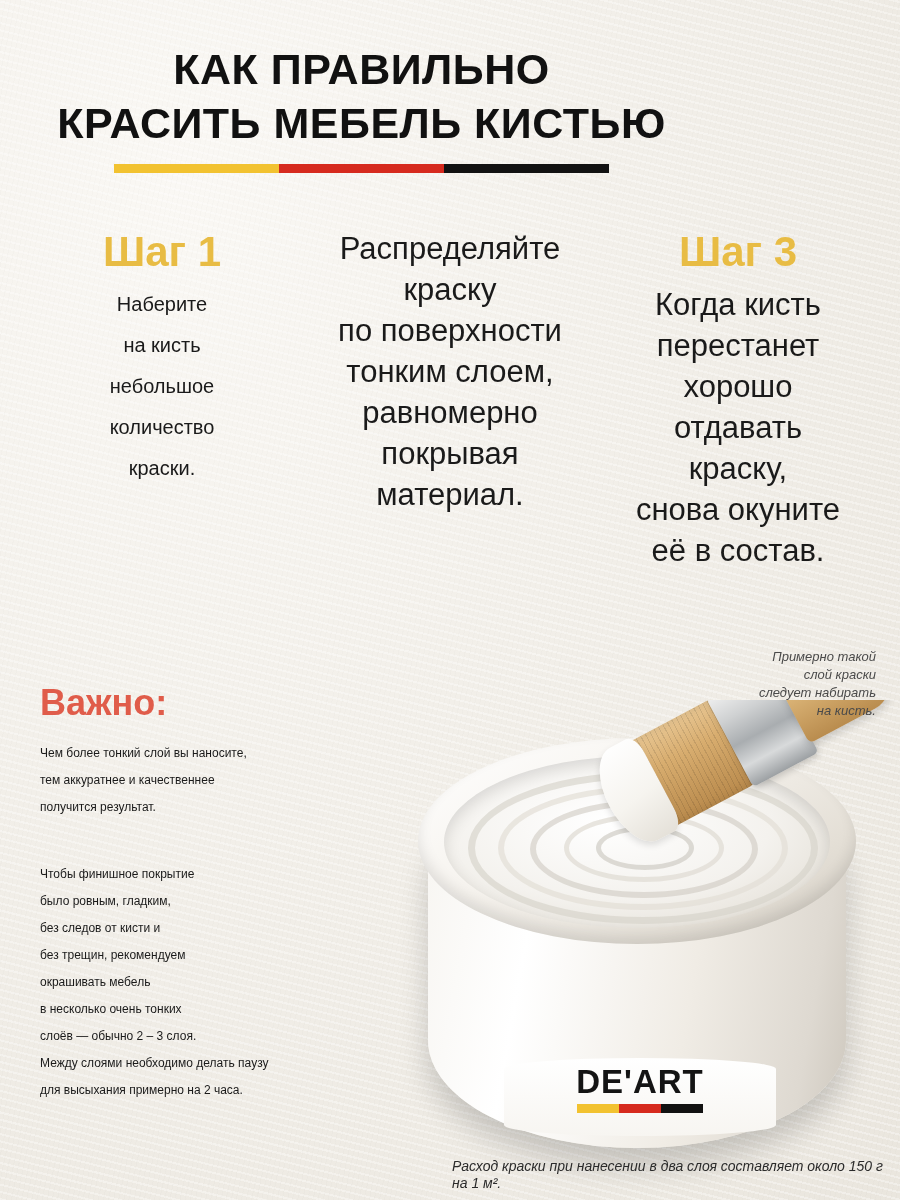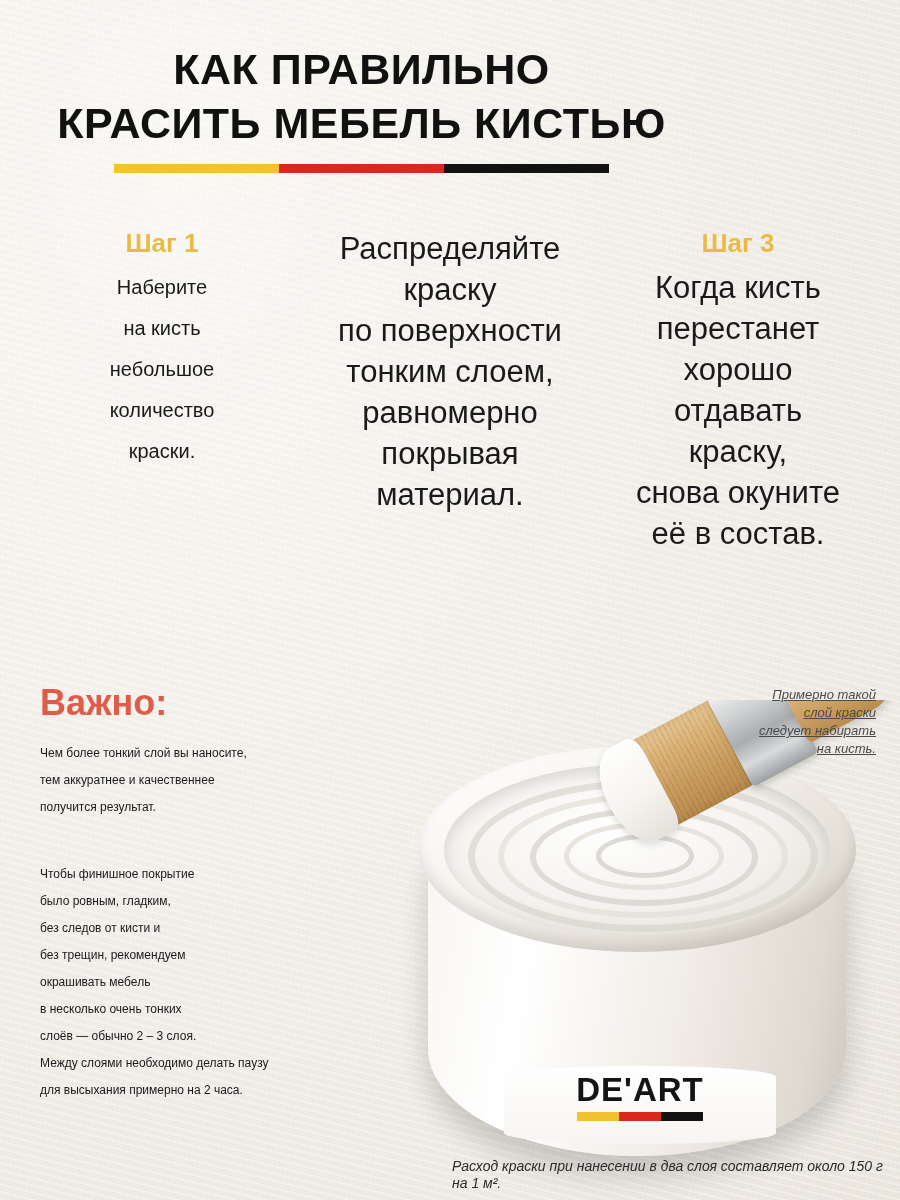--- a/index.html
+++ b/index.html
@@ -62,21 +62,21 @@
     width: 864px;
     display: flex;
     align-items: flex-start;
   }
   .step {
     flex: 1 1 33.33%;
     text-align: center;
     padding: 0 4px;
   }
   .step-head {
-    font-size: 26px;
+    font-size: 42px;
     font-weight: bold;
     color: #e8bc44;
     margin-bottom: 8px;
   }
   .step-body {
     font-size: 31px;
     line-height: 41px;
     color: #1a1a1a;
     font-weight: normal;
   }
@@ -100,28 +100,27 @@
     font-size: 12px;
     line-height: 27px;
     color: #1a1a1a;
   }
   .important .para2 { margin-top: 40px; }
 
   
   .brush-caption {
     position: absolute;
     right: 24px;
-    top: 686px;
+    top: 648px;
     width: 170px;
     text-align: right;
     font-size: 13px;
     line-height: 18px;
     color: #4a4a4a;
     font-style: italic;
-    text-decoration: underline;
   }
 
   
   .footer-note {
     position: absolute;
     left: 452px;
     top: 1158px;
     width: 432px;
     font-size: 14px;
     line-height: 17px;
@@ -134,21 +133,21 @@
     position: absolute;
     left: 400px;
     top: 700px;
     width: 500px;
     height: 500px;
     overflow: hidden;
   }
   .jar {
     position: absolute;
     left: 18px;
-    top: 36px;
+    top: 28px;
     width: 438px;
     height: 420px;
   }
   
   .jar-body {
     position: absolute;
     left: 10px;
     top: 60px;
     width: 418px;
     height: 360px;

